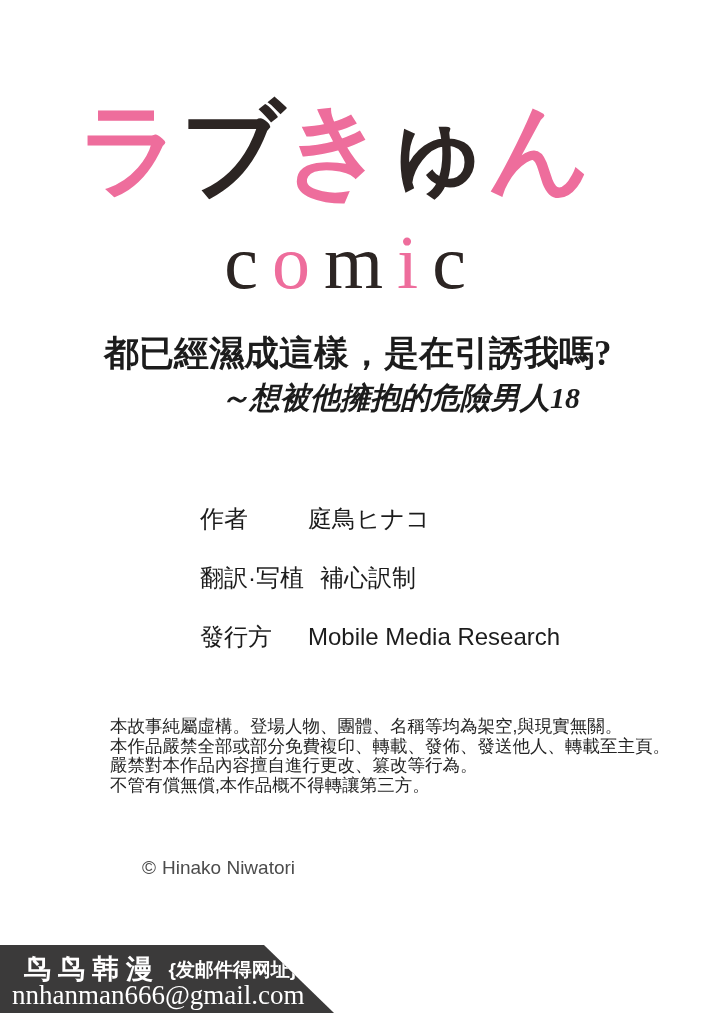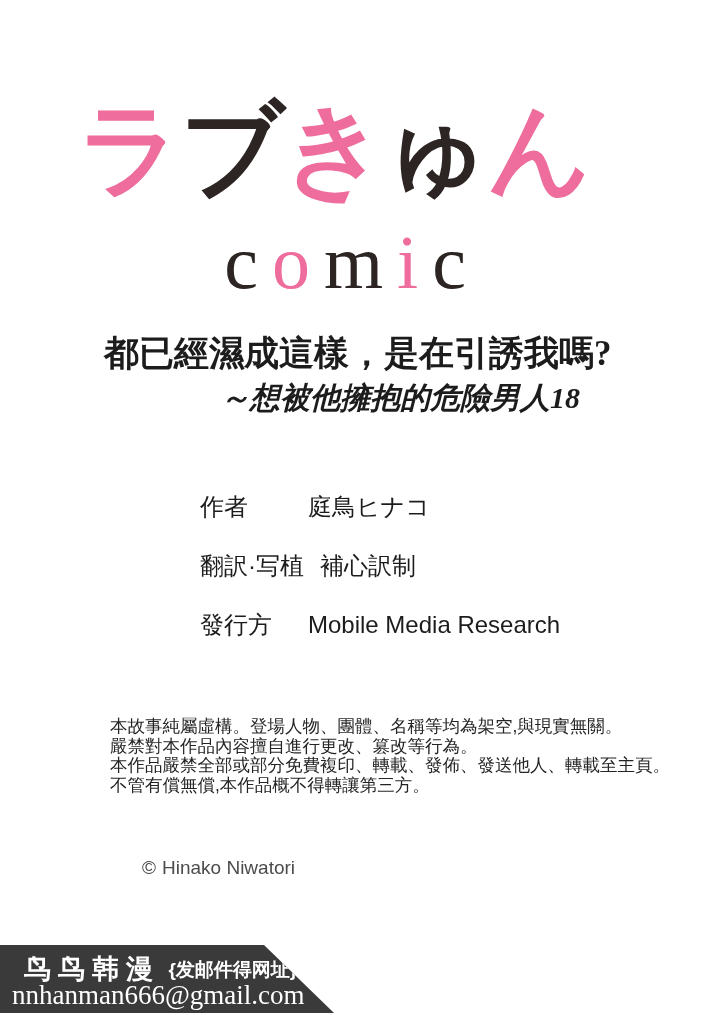--- a/index.html
+++ b/index.html
@@ -46,21 +46,21 @@
     color:var(--text);
     white-space:nowrap;
   }
   .title-line1{font-size:35px; line-height:48px;}
   .title-line2{font-size:30px; line-height:40px; margin-left:116px;font-style:italic;}
 
   .credits{
     position:absolute; top:492px; left:200px;
     font-size:24px; color:var(--text);
   }
-  .credit-row{display:flex; margin-bottom:29px; line-height:30px; white-space:nowrap;}
+  .credit-row{display:flex; margin-bottom:29px; line-height:30px; white-space:nowrap;margin-top:12px;}
   .credit-label{min-width:92px; margin-right:16px;}
 
   .disclaimer{
     position:absolute; top:717px; left:110px;
     font-size:17.5px; line-height:19.5px;
     color:#242424;
     white-space:nowrap;
   }
 
   .copyright{
@@ -120,22 +120,22 @@
     <span class="credit-value">補心訳制</span>
   </div>
   <div class="credit-row">
     <span class="credit-label">發行方</span>
     <span class="credit-value">Mobile Media Research</span>
   </div>
 </div>
 
 <div class="disclaimer">
   <div>本故事純屬虛構。登場人物、團體、名稱等均為架空,與現實無關。</div>
+  <div>本作品嚴禁全部或部分免費複印、轉載、發佈、發送他人、轉載至主頁。</div>
   <div>嚴禁對本作品內容擅自進行更改、篡改等行為。</div>
-  <div>本作品嚴禁全部或部分免費複印、轉載、發佈、發送他人、轉載至主頁。</div>
   <div>不管有償無償,本作品概不得轉讓第三方。</div>
 </div>
 
 <div class="copyright">
   <span class="c-symbol">©</span><span>Hinako Niwatori</span>
 </div>
 
 <div class="footer-bar">
   <div class="footer-line1">
     <span class="footer-brand">鸟鸟韩漫</span>

